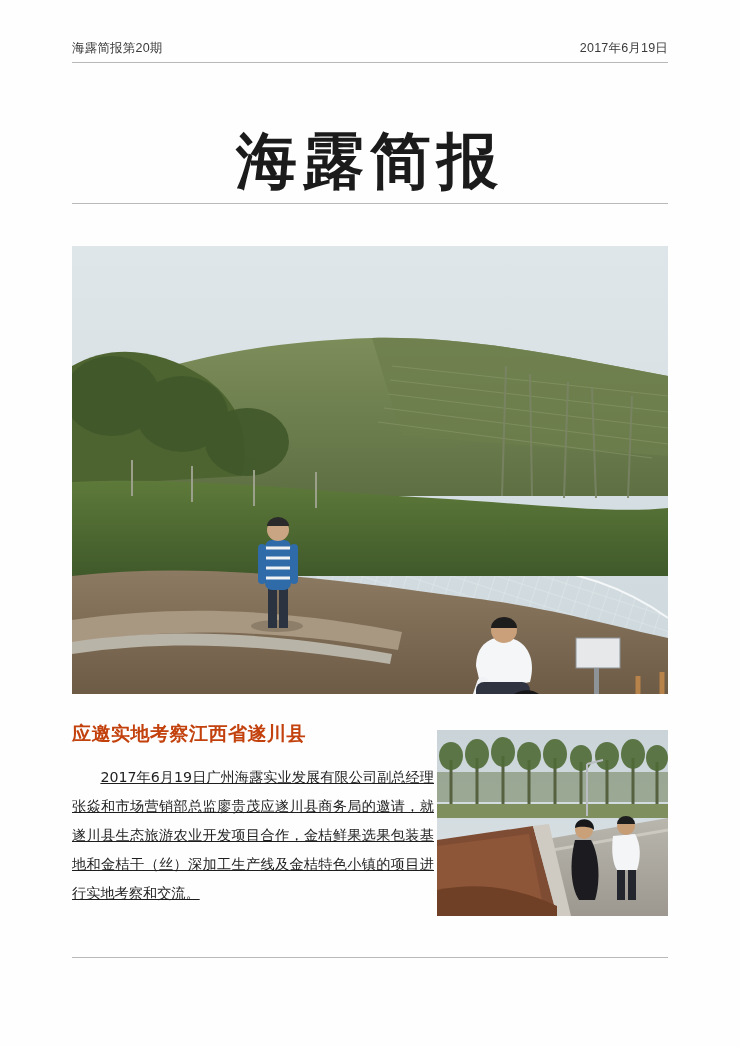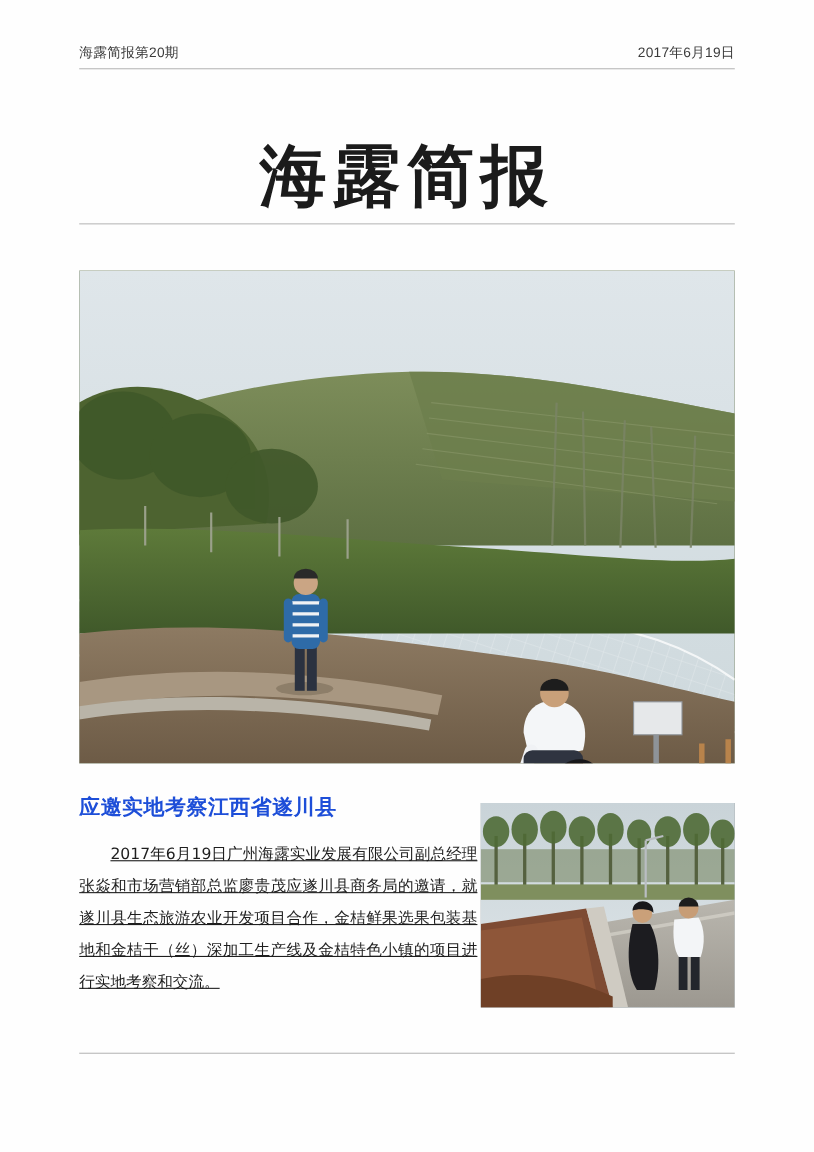--- a/index.html
+++ b/index.html
@@ -90,21 +90,21 @@
   .hero svg { display: block; }
 
   
   .article-title {
     position: absolute;
     top: 721px;
     left: 0;
     width: 360px;
     font-size: 19px;
     font-weight: bold;
-    color: #1d4ed8;
+    color: #c2410c;
     letter-spacing: 0.5px;
     font-family: "DejaVu Sans", "Liberation Sans", sans-serif;
   }
   .article-body {
     position: absolute;
     top: 763px;
     left: 0;
     width: 362px;
     font-size: 14.2px;
     line-height: 2.05;

